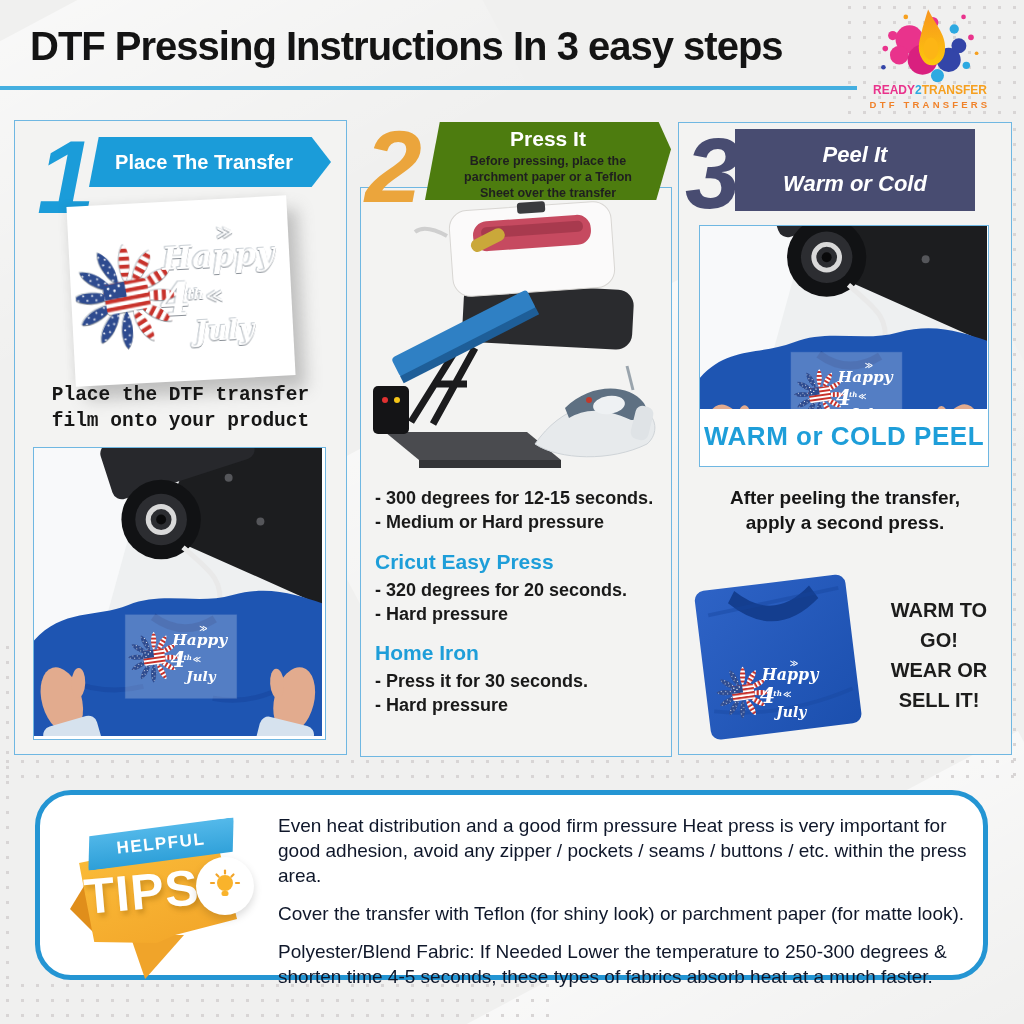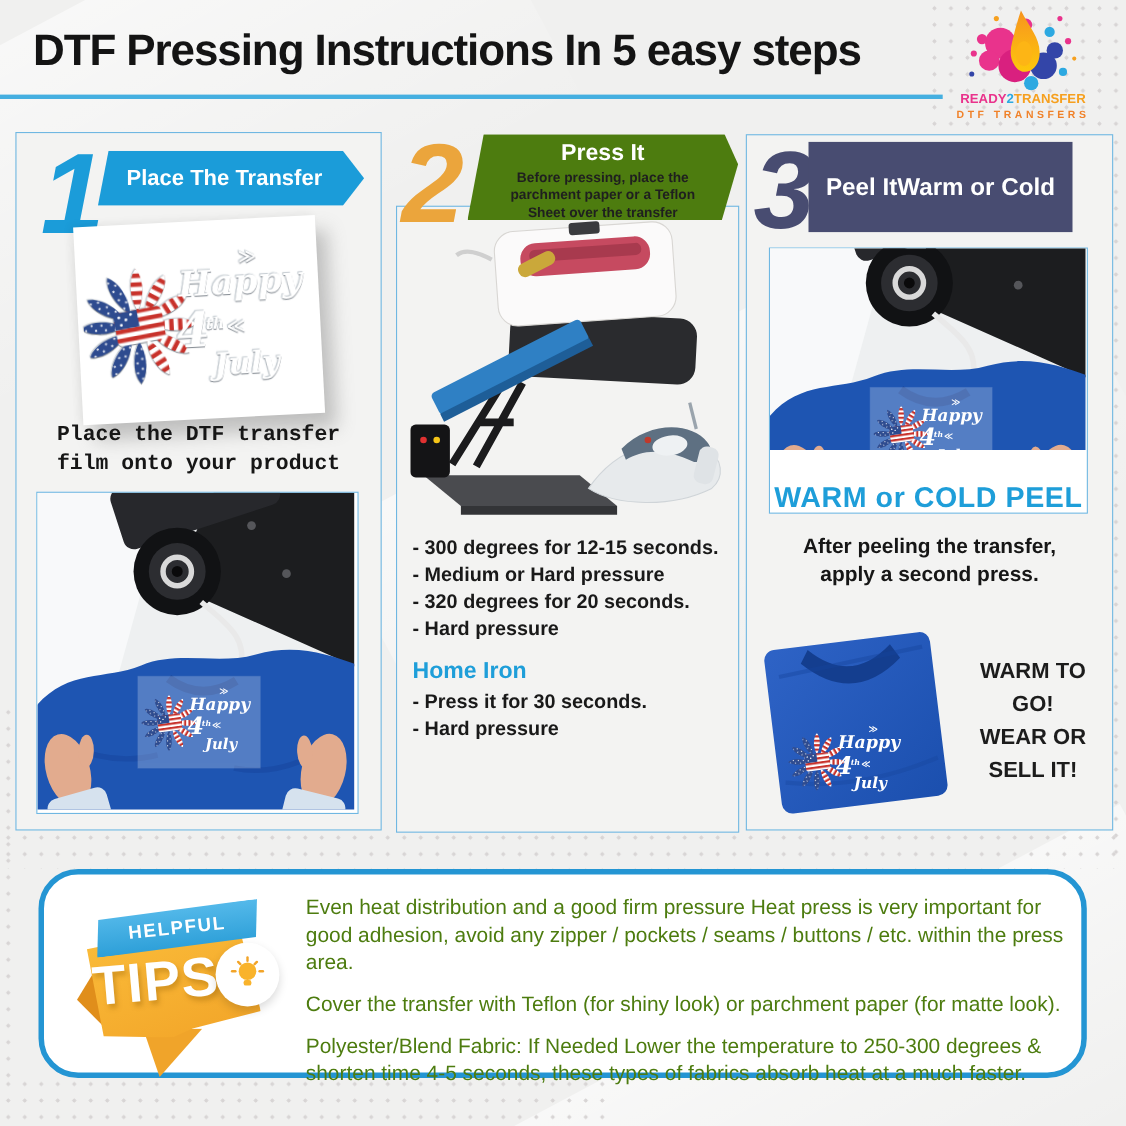--- a/index.html
+++ b/index.html
@@ -28,41 +28,41 @@
   #num2{left:4px;top:-72px;font-size:102px;color:#EBA53C;}
   #num3{left:6px;top:0px;font-size:100px;color:#484C71;}
   .banner{position:absolute;color:#fff;font-weight:800;}
   #banner1{left:74px;top:16px;width:230px;height:50px;background:#1B9CD9;
            clip-path:polygon(4% 0,92% 0,100% 50%,92% 100%,0 100%);
            display:flex;align-items:center;justify-content:center;padding-right:12px;font-size:20px;}
   #banner2{left:64px;top:-66px;width:246px;height:78px;background:#4d7c0f;
            clip-path:polygon(6% 0,95% 0,100% 35%,94% 100%,0 100%);text-align:center;padding-top:5px;box-sizing:border-box;}
   #banner2 .b2title{font-size:21px;font-weight:800;color:#fff;line-height:1.15;}
   #banner2 .b2sub{font-size:12.5px;font-weight:700;color:#1f1f1f;line-height:1.28;width:205px;margin:2px auto 0;}
-  #banner3{left:56px;top:6px;width:240px;height:82px;background:#484C71;display:flex;flex-direction:row;
-           align-items:center;justify-content:center;font-size:22px;line-height:1.3;}
+  #banner3{left:56px;top:6px;width:240px;height:82px;background:#484C71;display:flex;flex-direction:column;
+           align-items:center;justify-content:center;font-size:22px;line-height:1.3;font-style:italic;}
   
   #film{left:56px;top:80px;width:220px;height:180px;background:#fff;transform:rotate(-3deg);
         box-shadow:10px 14px 16px rgba(110,110,110,.38),-3px -2px 8px rgba(0,0,0,.05);
         display:flex;align-items:center;justify-content:center;}
   .caption{position:absolute;text-align:center;font-weight:700;color:#161616;line-height:1.32;}
   #caption1{left:0;top:262px;width:100%;font-size:19.5px;font-family:Liberation Mono, monospace;}
   #caption1 span{display:inline-block;width:272px;}
   .photo-frame{position:absolute;border:1.5px solid #6fb7e2;background:#fff;overflow:hidden;}
   #photo1{left:18px;top:326px;width:291px;height:291px;}
   
   #devices{left:12px;top:8px;width:285px;height:288px;}
   #specs{left:14px;top:298px;width:290px;}
   .spec-h{font-size:21px;color:#1E9ED9;font-weight:800;margin:15px 0 4px;}
   .spec-line{font-size:18px;font-weight:700;color:#191919;line-height:1.35;}
   
   #peelbox{left:20px;top:102px;width:290px;height:242px;background:#fff;border:1.5px solid #6fb7e2;box-sizing:border-box;}
   #peelphoto{width:287px;height:183px;overflow:hidden;}
   #peellabel{width:100%;height:54px;display:flex;align-items:center;justify-content:center;
-             font-size:26px;font-weight:800;color:#1E9ED9;letter-spacing:.5px;margin-top:16px;}
+             font-size:26px;font-weight:800;color:#1E9ED9;letter-spacing:.5px;}
   #caption3{left:0;top:362px;width:100%;font-size:19px;}
   #caption3 span{display:inline-block;width:274px;}
   #foldshirt{left:6px;top:424px;width:192px;height:202px;}
   #readytext{left:192px;top:472px;width:136px;text-align:center;font-size:20px;font-weight:800;
              color:#1c1c1c;line-height:1.5;}
   #readytext span{display:block;}
   
   #tips{left:35px;top:790px;width:953px;height:190px;background:#fff;border:5px solid #2495D3;
         border-radius:36px;box-sizing:border-box;}
   #tipsbadge{left:14px;top:10px;width:214px;height:170px;}
@@ -75,21 +75,21 @@
               clip-path:polygon(100% 0,100% 100%,0 62%);}
   .badge-ribbon{position:absolute;left:32px;top:20px;width:150px;height:38px;
                 background:linear-gradient(#54b9ea,#2d9fd8);transform:rotate(-6deg);
                 clip-path:polygon(3% 10%,100% 0,97% 90%,0 100%);display:flex;align-items:center;
                 justify-content:center;font-size:17px;font-weight:800;color:#fff;letter-spacing:1.5px;}
   .badge-tips{position:absolute;left:30px;top:58px;font-size:50px;font-weight:900;color:#fff;
               transform:rotate(-5deg);letter-spacing:1px;text-shadow:2px 4px 5px rgba(140,90,0,.35);}
   .badge-bulb{position:absolute;left:142px;top:52px;width:58px;height:58px;background:#fff;border-radius:50%;
               box-shadow:0 4px 9px rgba(0,0,0,.15);display:flex;align-items:center;justify-content:center;}
   #tipstext{left:238px;top:18px;width:700px;}
-  #tipstext p{font-size:19px;color:#4d7c0f;line-height:1.32;margin:0 0 13px;}
+  #tipstext p{font-size:19px;color:#0f172a;line-height:1.32;margin:0 0 13px;}
   
   .script{font-family:"DejaVu Serif",serif;font-style:italic;font-weight:bold;fill:#ffffff;}
   .s-lg{font-size:33px;}.s-xl{font-size:46px;}.s-sm{font-size:15px;}.s-md{font-size:29px;}
   .flourish{font-size:17px;fill:#ffffff;font-family:"DejaVu Sans",sans-serif;font-weight:bold;}
   .on-white{filter:drop-shadow(0.6px 1.2px 0.6px #8a9097) drop-shadow(-0.5px -0.5px 0.5px #c9cfd4);}
 </style>
 </head>
 <body>
 
 <div id="page">
@@ -188,21 +188,21 @@
           <rect x="18" y="34" width="158" height="156" rx="10" fill="url(#shirtgrad)"></rect>
           <path d="M52,50 Q97,96 146,56 L138,42 Q97,76 60,38 Z" fill="#143e8f"></path>
           <path d="M30,60 L168,48" stroke="#16449c" stroke-width="4" opacity=".4"></path>
           <path d="M24,160 q70,16 146,-6" stroke="#16449c" stroke-width="4" fill="none" opacity=".35"></path>
         </g>
         <use href="#fourthdesign" transform="translate(34,110) scale(0.5)"></use>
       </g>
     </defs>
   </svg>
 
-  <div class="abs" id="title">DTF Pressing Instructions In 5 easy steps</div>
+  <div class="abs" id="title">DTF Pressing Instructions In 3 easy steps</div>
   <div class="abs" id="divider"></div>
   <div class="abs" id="logo">
     <svg width="120" height="82" viewBox="0 0 120 88">
       <circle cx="38" cy="40" r="15" fill="#E9338C"></circle>
         <circle cx="27" cy="57" r="10" fill="#E9338C"></circle>
       <circle cx="52" cy="62" r="16" fill="#D9207F"></circle>
         <circle cx="20" cy="36" r="5" fill="#E9338C"></circle>
       <circle cx="63" cy="22" r="6" fill="#E9338C"></circle>
         <circle cx="12" cy="50" r="3" fill="#E9338C"></circle>
       <circle cx="80" cy="62" r="13" fill="#3345A8"></circle>
@@ -276,20 +276,21 @@
           <circle cx="58" cy="52" r="3" fill="#c0392b"></circle>
         </g>
       </svg>
     </div>
     <div class="abs" id="specs">
       <div class="spec-group">
         <div class="spec-line">- 300 degrees for 12-15 seconds.</div>
         <div class="spec-line">- Medium or Hard pressure</div>
       </div>
       <div class="spec-group">
+        <div class="spec-h">Cricut Easy Press</div>
         <div class="spec-line">- 320 degrees for 20 seconds.</div>
         <div class="spec-line">- Hard pressure</div>
       </div>
       <div class="spec-group">
         <div class="spec-h">Home Iron</div>
         <div class="spec-line">- Press it for 30 seconds.</div>
         <div class="spec-line">- Hard pressure</div>
       </div>
     </div>
   </div>

